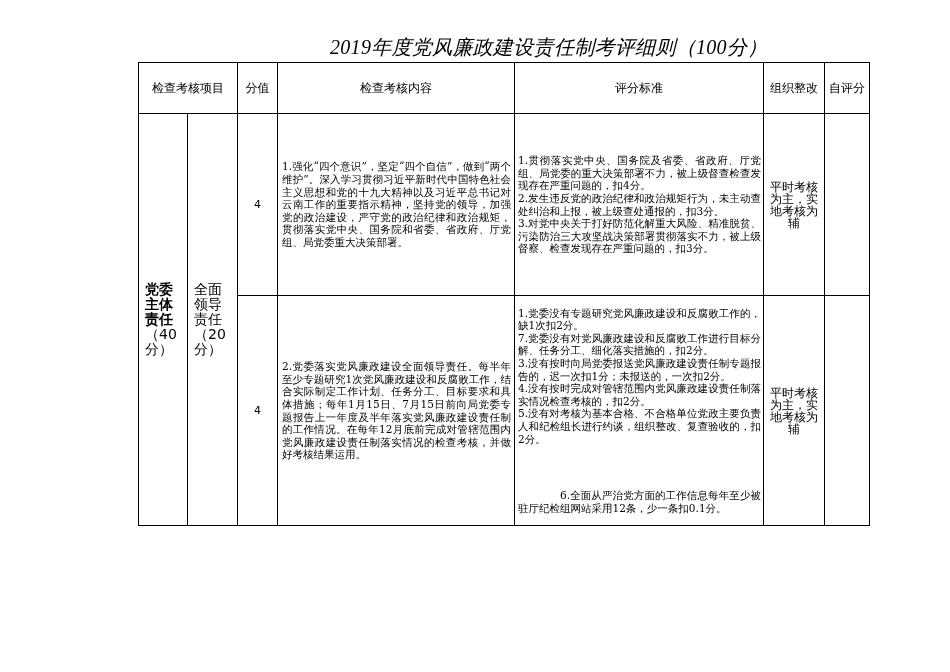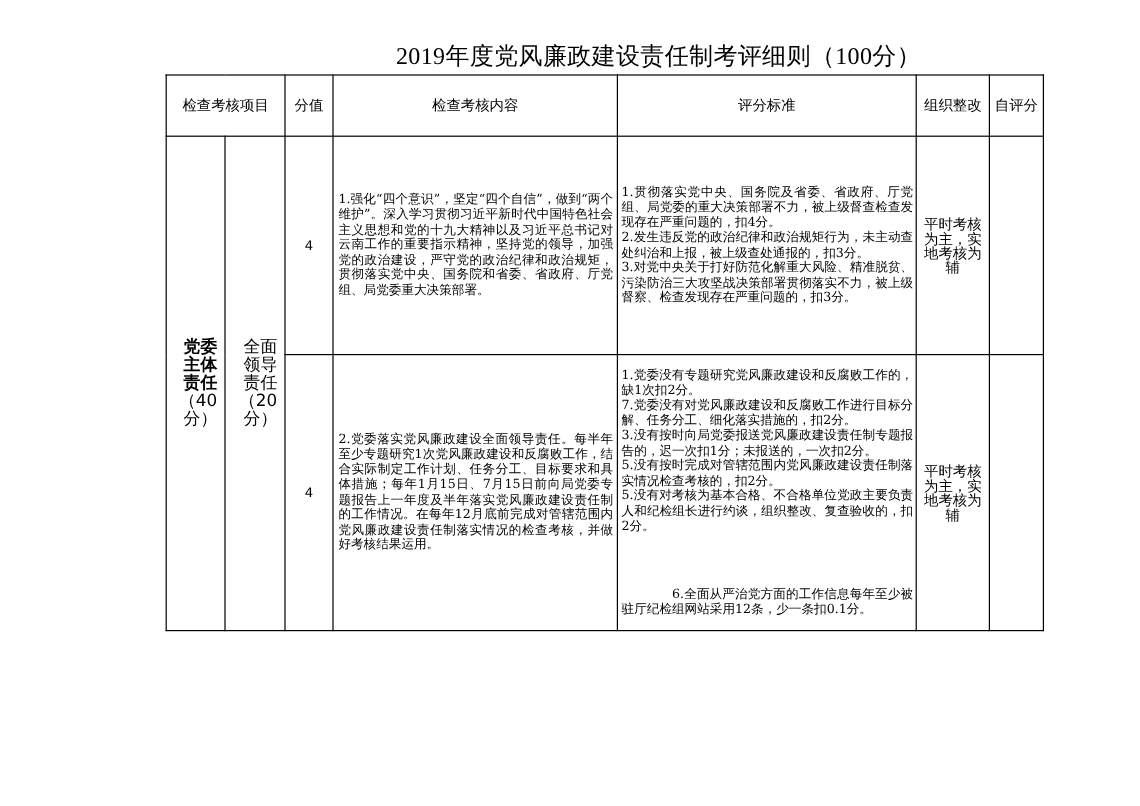--- a/index.html
+++ b/index.html
@@ -18,20 +18,21 @@
     .title {
       position: absolute;
       left: 330px;
       top: 34px;
       width: 460px;
       font-family: "Liberation Serif", "DejaVu Serif", serif;
       font-size: 20px;
       line-height: 26px;
       white-space: nowrap;
       letter-spacing: 0.3px;
+      font-style: italic;
     }
     table.sheet {
       position: absolute;
       left: 138px;
       top: 62px;
       border-collapse: collapse;
       table-layout: fixed;
     }
     table.sheet td {
       border: 1px solid #000;
@@ -41,21 +42,21 @@
     .hdr {
       font-family: "DejaVu Sans", "Liberation Sans", sans-serif;
       font-size: 12px;
       text-align: center;
       height: 50px;
     }
     .cat {
       font-family: "DejaVu Sans", "Liberation Sans", sans-serif;
       font-size: 14px;
       line-height: 15px;
-      text-align: right;
+      text-align: left;
       padding: 0 6px !important;
     }
     .cat.bold { font-weight: bold; }
     .cat span { display: block; word-break: break-all; }
     .score {
       font-family: "DejaVu Sans", "Liberation Sans", sans-serif;
       font-size: 11px;
       text-align: center;
     }
     .content {
@@ -139,21 +140,21 @@
 
   <tr style="height:230px">
     <td class="score gray-l">4</td>
     <td class="content gray-l">
       <p>2.党委落实党风廉政建设全面领导责任。每半年至少专题研究1次党风廉政建设和反腐败工作，结合实际制定工作计划、任务分工、目标要求和具体措施；每年1月15日、7月15日前向局党委专题报告上一年度及半年落实党风廉政建设责任制的工作情况。在每年12月底前完成对管辖范围内党风廉政建设责任制落实情况的检查考核，并做好考核结果运用。</p>
     </td>
     <td class="criteria">
       <p>1.党委没有专题研究党风廉政建设和反腐败工作的，缺1次扣2分。</p>
       <p>7.党委没有对党风廉政建设和反腐败工作进行目标分解、任务分工、细化落实措施的，扣2分。</p>
       <p>3.没有按时向局党委报送党风廉政建设责任制专题报告的，迟一次扣1分；未报送的，一次扣2分。</p>
-      <p>5.没有按时完成对管辖范围内党风廉政建设责任制落实情况检查考核的，扣2分。</p>
+      <p>4.没有按时完成对管辖范围内党风廉政建设责任制落实情况检查考核的，扣2分。</p>
       <p>5.没有对考核为基本合格、不合格单位党政主要负责人和纪检组长进行约谈，组织整改、复查验收的，扣2分。</p>
       <p class="indent">6.全面从严治党方面的工作信息每年至少被驻厅纪检组网站采用12条，少一条扣0.1分。</p>
     </td>
     <td class="method">平时考核为主，实地考核为辅</td>
     <td class="self"></td>
   </tr>
 </tbody>
   </table>
 
 </body></html>

